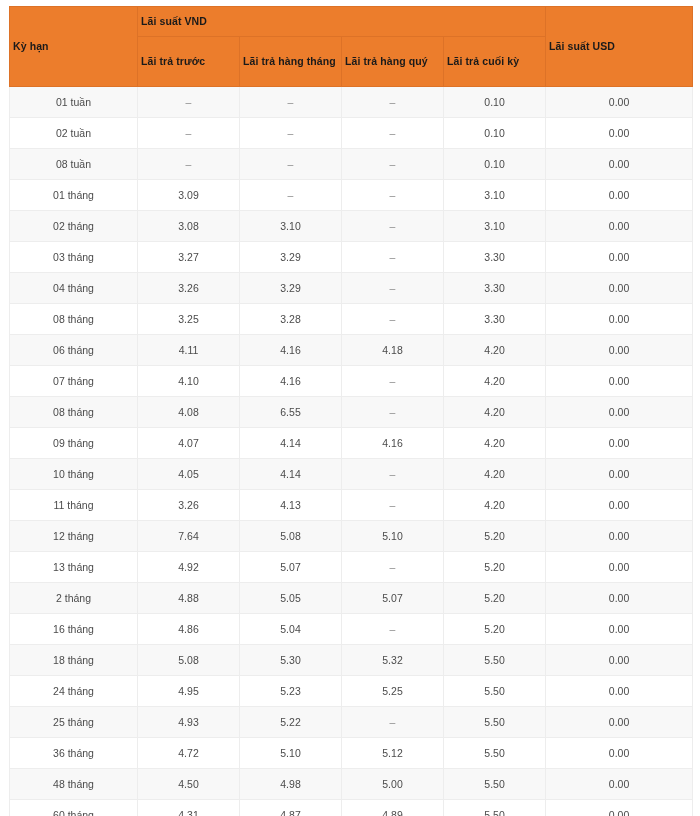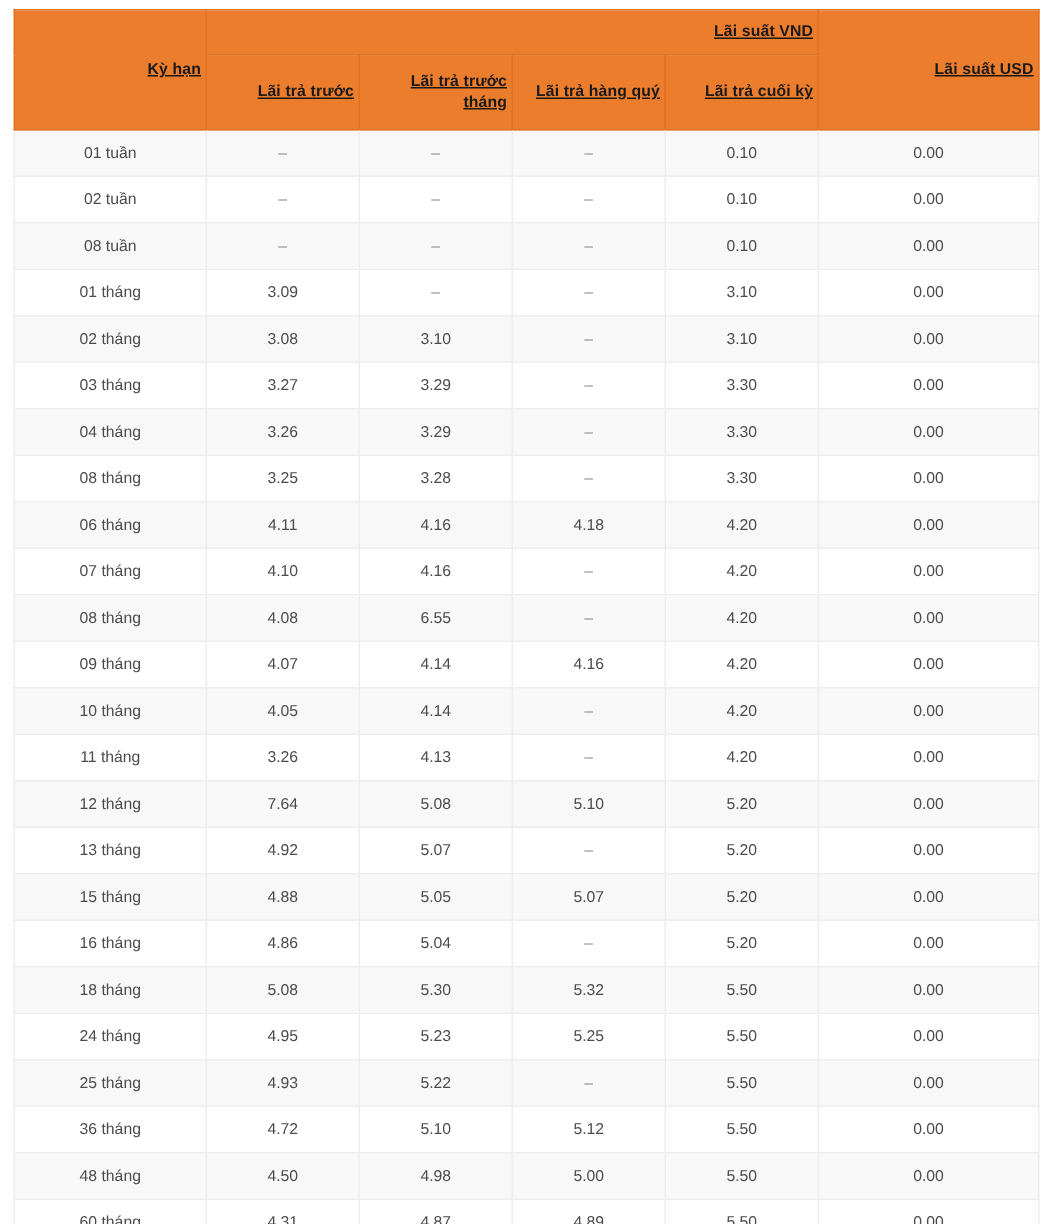--- a/index.html
+++ b/index.html
@@ -24,27 +24,26 @@
     border-collapse: collapse;
     table-layout: fixed;
     border: 1px solid #e3e3e3;
   }
   
   thead th {
     background: #ec7d2c;
     color: #1a1a1a;
     font-size: 10.5px;
     font-weight: bold;
-    text-align: right;
+    text-align: left;
     vertical-align: middle;
     border: 1px solid #dd7227;
     padding: 4px 3px;
     letter-spacing: 0.1px;
     line-height: 1.25;
-    text-decoration: underline;
   }
   thead th.th-term      { height: 64px; margin-left: 12px; }
   thead th.th-group     { height: 30px; }
   thead th.th-usd       { height: 64px; }
   thead th.th-sub       { height: 50px; font-weight: bold; }
 
   
   tbody td {
     font-size: 10.5px;
     color: #4b4b4b;
@@ -80,21 +79,21 @@
         <col class="c-usd">
     </colgroup>
     <thead>
       <tr>
         <th class="th-term" rowspan="2">Kỳ hạn</th>
         <th class="th-group" colspan="4">Lãi suất VND</th>
         <th class="th-usd" rowspan="2">Lãi suất USD</th>
       </tr>
       <tr>
         <th class="th-sub">Lãi trả trước</th>
-        <th class="th-sub">Lãi trả trước tháng</th>
+        <th class="th-sub">Lãi trả hàng tháng</th>
         <th class="th-sub">Lãi trả hàng quý</th>
         <th class="th-sub">Lãi trả cuối kỳ</th>
       </tr>
     </thead>
     <tbody id="table-body">
         <tr>
           <td>01 tuần</td>
           <td class="dash">–</td>
           <td class="dash">–</td>
           <td class="dash">–</td>
@@ -215,21 +214,21 @@
         </tr>
         <tr>
           <td>13 tháng</td>
           <td>4.92</td>
           <td>5.07</td>
           <td class="dash">–</td>
           <td>5.20</td>
           <td>0.00</td>
         </tr>
         <tr>
-          <td>15 tháng</td>
+          <td>2 tháng</td>
           <td>4.88</td>
           <td>5.05</td>
           <td>5.07</td>
           <td>5.20</td>
           <td>0.00</td>
         </tr>
         <tr>
           <td>16 tháng</td>
           <td>4.86</td>
           <td>5.04</td>

